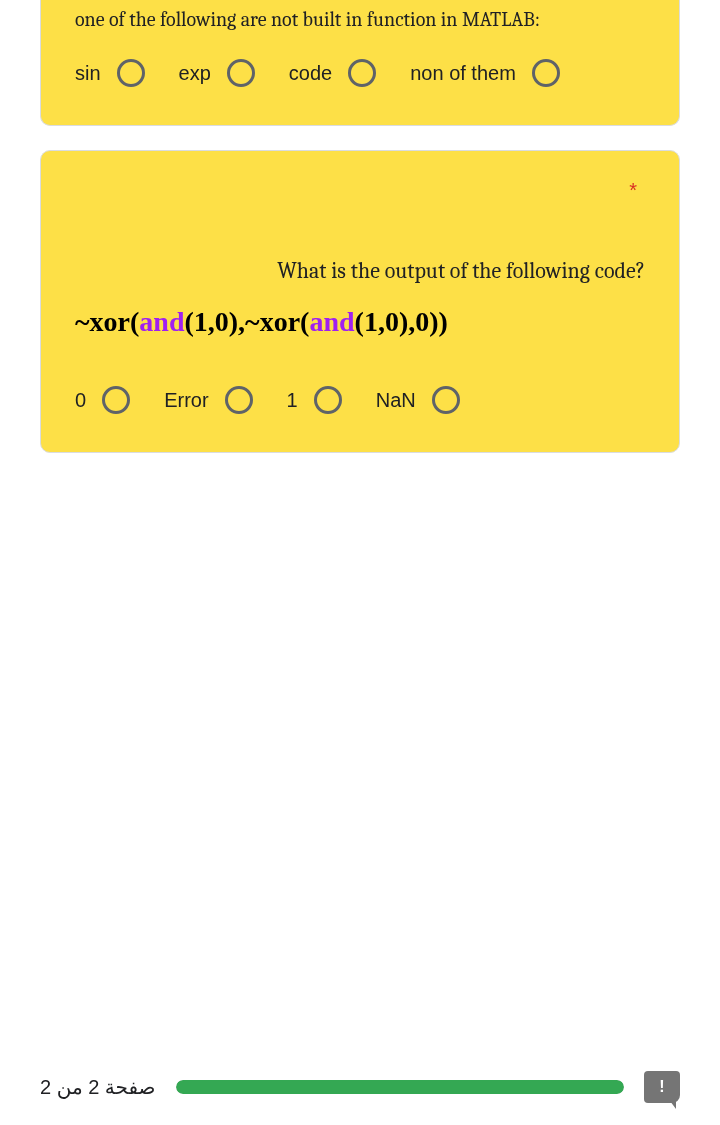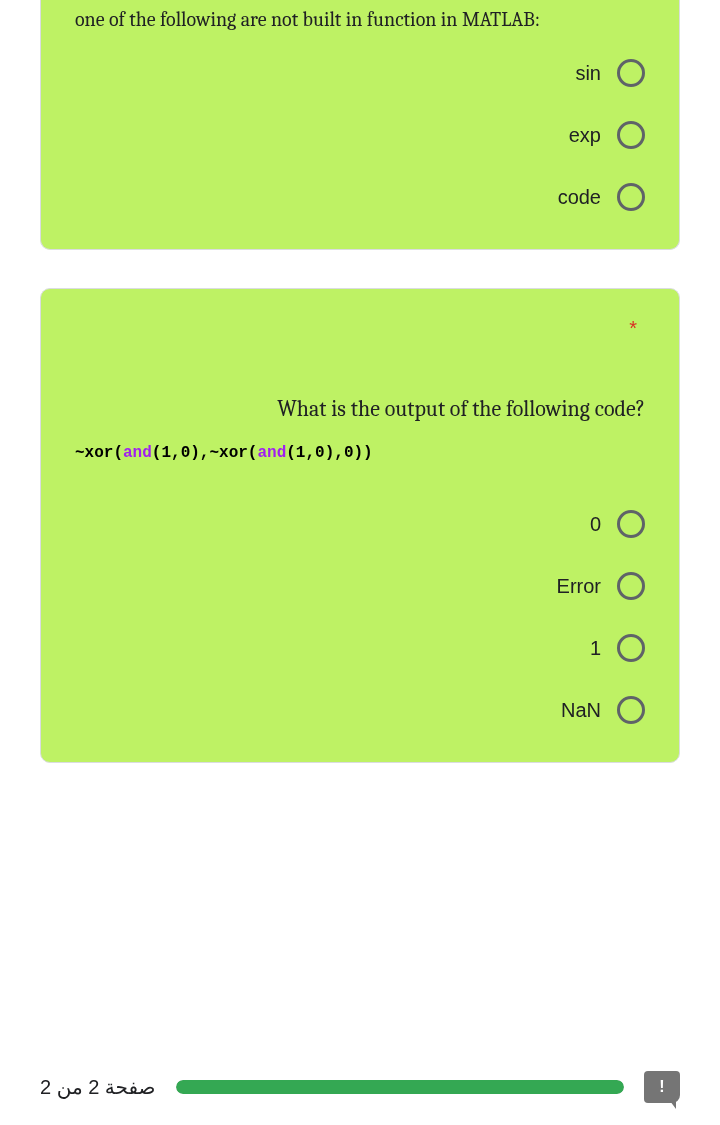--- a/index.html
+++ b/index.html
@@ -8,22 +8,22 @@
     background: #fff;
     width: 720px;
     height: 1125px;
     position: relative;
     padding: 0 40px;
   }
   .card {
     border: 1px solid #dadce0;
     border-radius: 10px;
     padding: 28px 34px 38px 34px;
-    margin-bottom: 38px;
-    background: #bef264;
+    margin-bottom: 24px;
+    background: #fde047;
   }
   .card.first {
     border-top: none;
     border-top-left-radius: 0;
     border-top-right-radius: 0;
     padding-top: 8px;
   }
   .q-title {
     font-family: "Cambria", "Georgia", serif;
     font-size: 20px;
@@ -38,30 +38,29 @@
     margin-bottom: 56px;
   }
   .q2-title {
     font-family: "Cambria", "Georgia", serif;
     font-size: 22px;
     color: #202124;
     margin-bottom: 22px;
     text-align: right;
   }
   .code {
-    font-family: Liberation Mono, monospace;
-    font-size: 16px;
+    font-family: Liberation Serif, serif;
+    font-size: 28px;
     font-weight: bold;
     margin-bottom: 48px;
   }
   .code .k { color: #a020f0; }
   .code .n { color: #000; }
   .options {
     display: flex;
-    flex-direction: column;
     gap: 34px;
     align-items: flex-end;
   }
   .option {
     display: flex;
     align-items: center;
     gap: 16px;
     cursor: pointer;
   }
   .option-label {
@@ -142,20 +141,24 @@
       <span class="radio"></span>
     </label>
     <label class="option">
       <span class="option-label">exp</span>
       <span class="radio"></span>
     </label>
     <label class="option">
       <span class="option-label">code</span>
       <span class="radio"></span>
     </label>
+    <label class="option">
+      <span class="option-label">non of them</span>
+      <span class="radio"></span>
+    </label>
   </div>
 </div>
 
 <div class="card">
   <div class="required">*</div>
   <div class="q2-title">What is the output of the following code?</div>
   <div class="code"><span class="n">~xor(</span><span class="k">and</span><span class="n">(1,0),~xor(</span><span class="k">and</span><span class="n">(1,0),0))</span></div>
   <div class="options">
     <label class="option">
       <span class="option-label">0</span>

